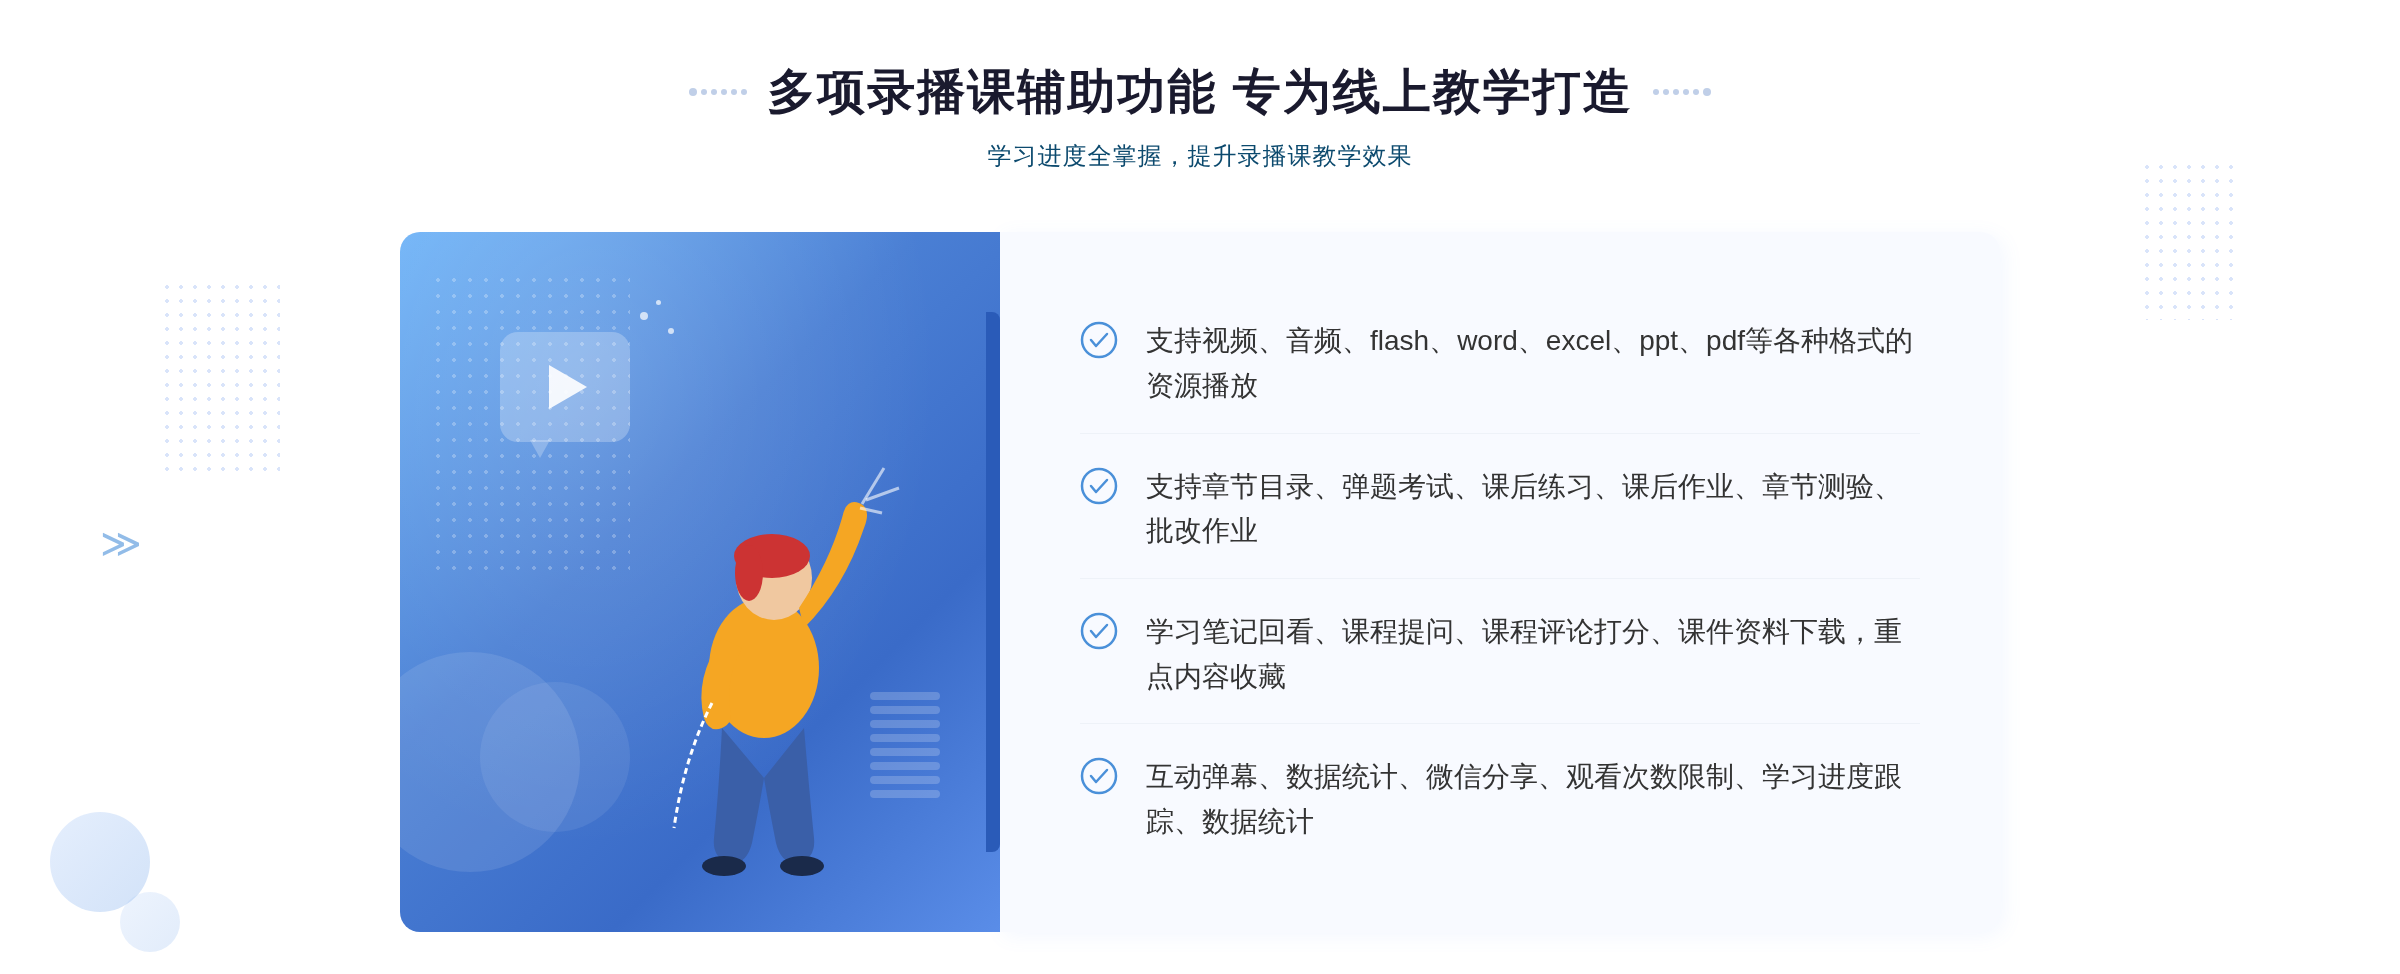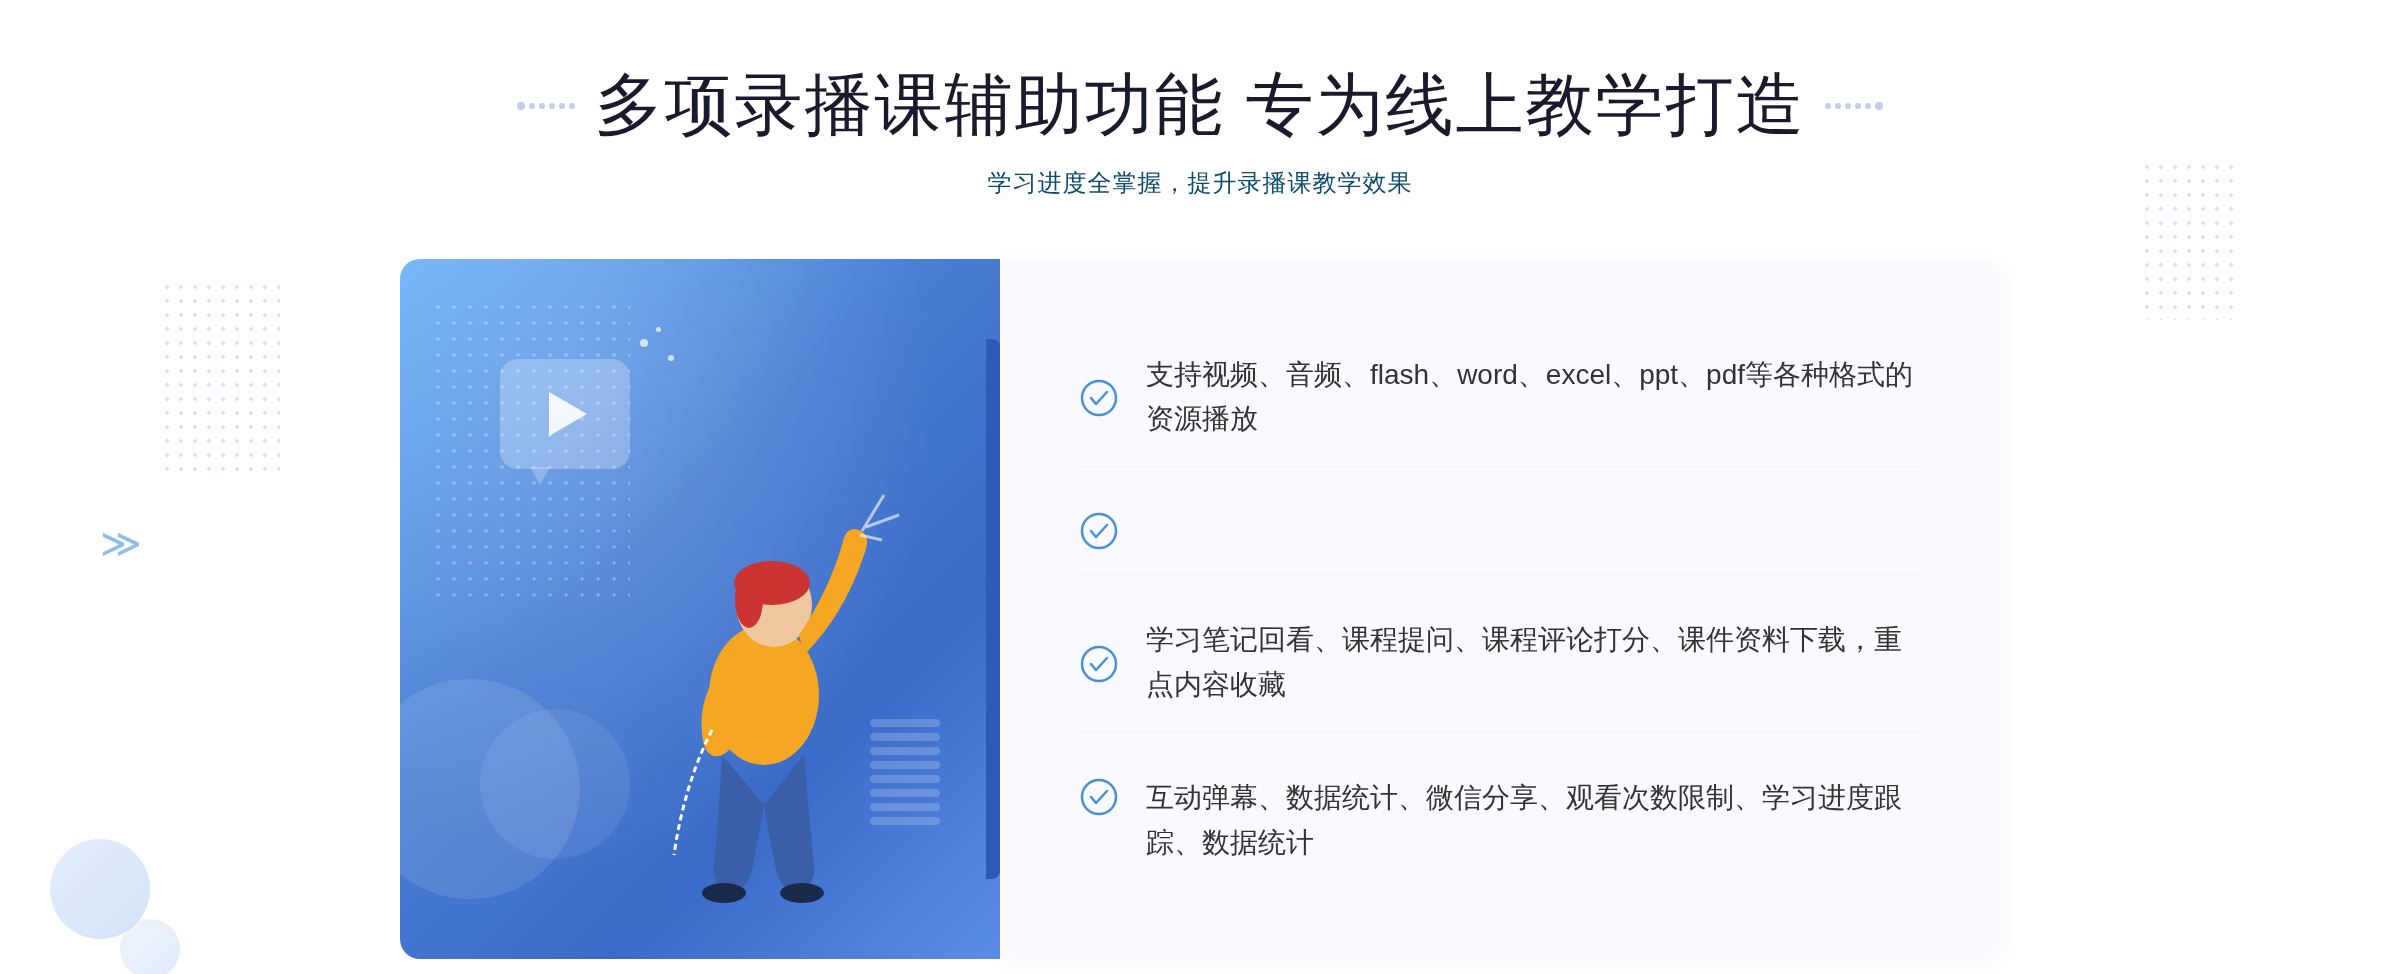--- a/index.html
+++ b/index.html
@@ -89,22 +89,22 @@
       background: #c0cfe8;
       border-radius: 50%;
     }
 
     .title-decoration .dot-large {
       width: 8px;
       height: 8px;
     }
 
     .header-title {
-      font-size: 68px;
-      font-weight: 400;
+      font-size: 48px;
+      font-weight: 700;
       color: #1a1a2e;
       letter-spacing: 2px;
     }
 
     .header-subtitle {
       font-size: 24px;
       color: #0c4a6e;
       letter-spacing: 1px;
     }
 
@@ -270,21 +270,20 @@
 
     .feature-item {
       display: flex;
       align-items: flex-start;
       gap: 28px;
       padding: 24px 0;
     }
 
     .feature-item:not(:last-child) {
       border-bottom: 1px solid #eef2f8;
-      align-items: center;
     }
 
     .check-icon {
       width: 38px;
       height: 38px;
       flex-shrink: 0;
       margin-top: 2px;
     }
 
     .check-icon svg {
@@ -427,20 +426,21 @@
         <span class="feature-text">支持视频、音频、flash、word、excel、ppt、pdf等各种格式的资源播放</span>
       </div>
 
       <div class="feature-item">
         <div class="check-icon">
           <svg viewBox="0 0 38 38" fill="none" xmlns="http://www.w3.org/2000/svg">
             <circle cx="19" cy="19" r="17" stroke="#4a90d9" stroke-width="2.5" fill="none"></circle>
             <polyline points="11,19 16,25 27,13" stroke="#4a90d9" stroke-width="2.5" stroke-linecap="round" stroke-linejoin="round" fill="none"></polyline>
           </svg>
         </div>
+        <span class="feature-text">支持章节目录、弹题考试、课后练习、课后作业、章节测验、批改作业</span>
       </div>
 
       <div class="feature-item">
         <div class="check-icon">
           <svg viewBox="0 0 38 38" fill="none" xmlns="http://www.w3.org/2000/svg">
             <circle cx="19" cy="19" r="17" stroke="#4a90d9" stroke-width="2.5" fill="none"></circle>
             <polyline points="11,19 16,25 27,13" stroke="#4a90d9" stroke-width="2.5" stroke-linecap="round" stroke-linejoin="round" fill="none"></polyline>
           </svg>
         </div>
         <span class="feature-text">学习笔记回看、课程提问、课程评论打分、课件资料下载，重点内容收藏</span>

